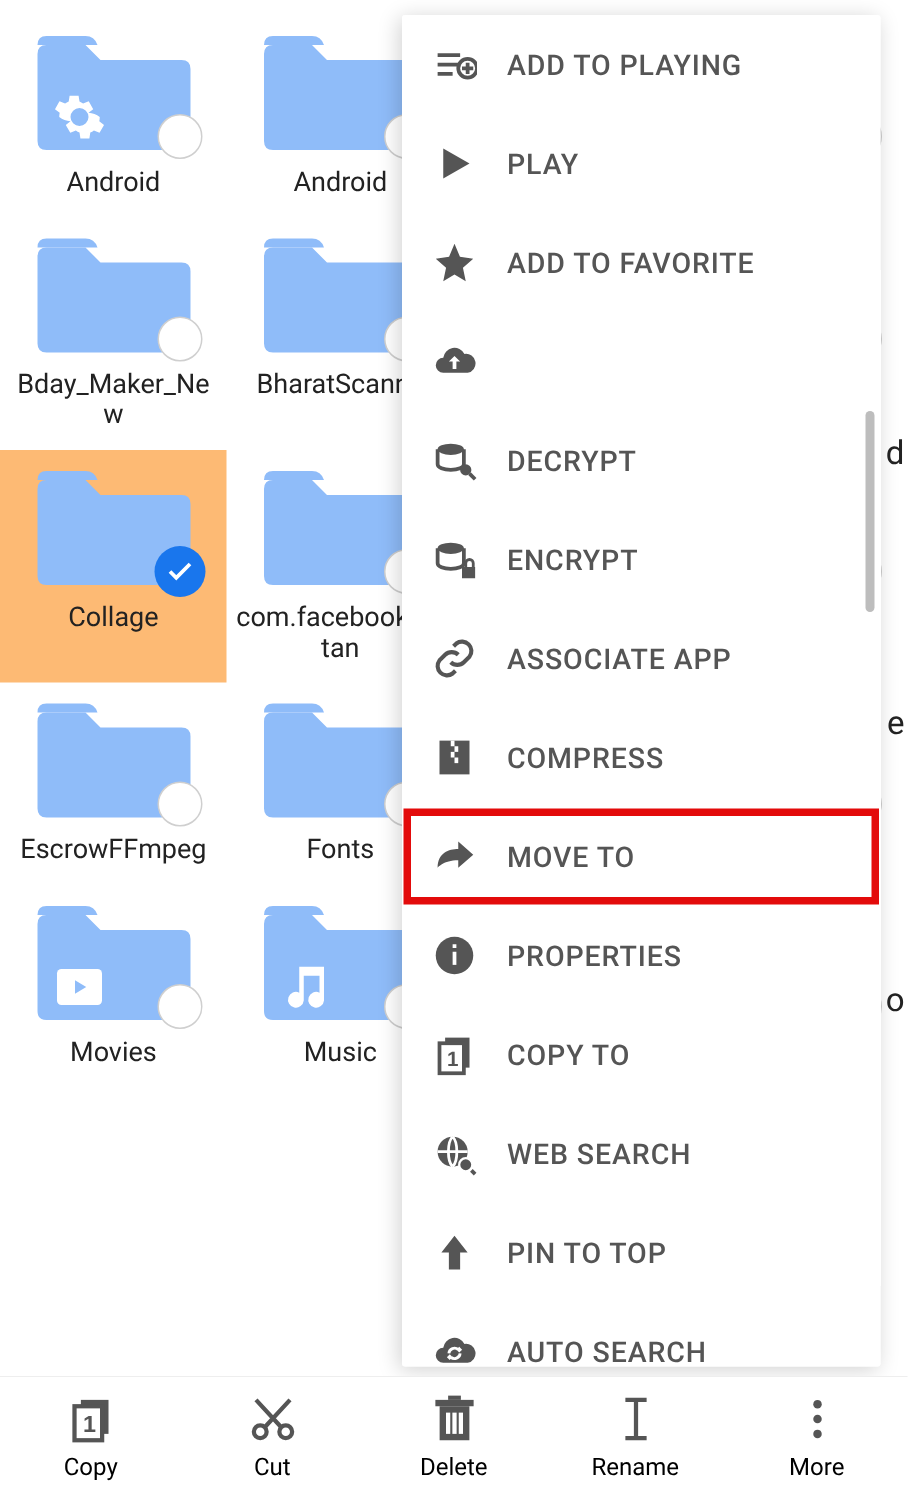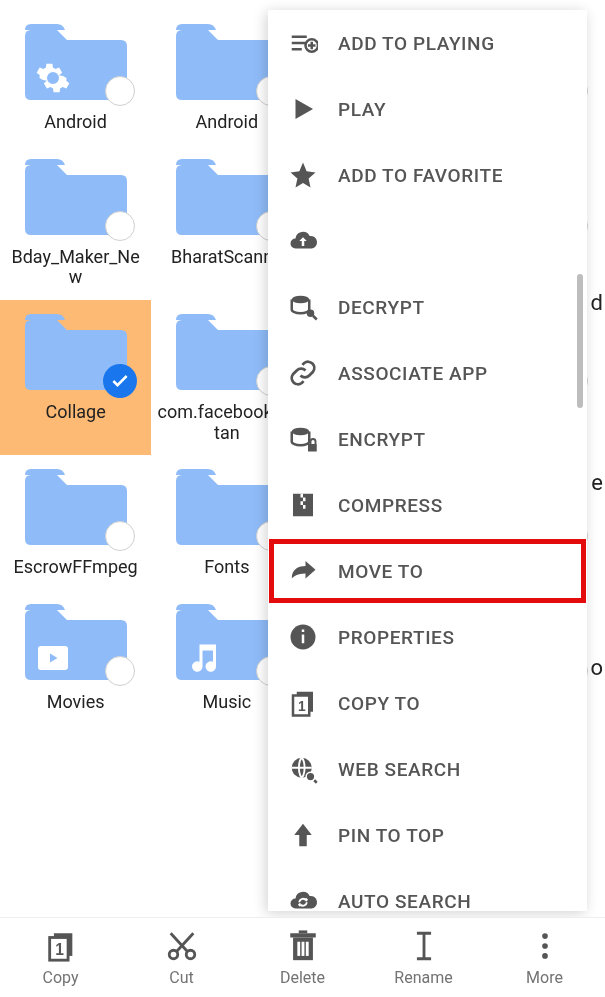--- a/index.html
+++ b/index.html
@@ -91,21 +91,21 @@
     border-top: 1px solid #eee;
   }
   .bb-item {
     display: flex;
     flex-direction: column;
     align-items: center;
     width: 20%;
   }
   .bb-icon { width: 36px; height: 36px; display:flex; align-items:center; justify-content:center;}
   .bb-icon svg { width: 34px; height: 34px; fill:#555; }
-  .bb-label { font-size: 16px; color:#737373; margin-top: 4px;}
+  .bb-label { font-size: 16px; color:#000000; margin-top: 4px;}
 
   
   .context-menu {
     position: absolute;
     top: 10px;
     left: 268px;
     right: 18px;
     bottom: 86px;
     background: #ffffff;
     box-shadow: -2px 2px 14px rgba(0,0,0,0.18);
@@ -370,35 +370,35 @@
           <path d="M3 6v8c0 1.7 3.1 3 7 3s7-1.3 7-3V6" fill="none" stroke="#555" stroke-width="2"></path>
           <circle cx="18" cy="17" r="3" fill="#555"></circle>
           <path d="M20 19l3 3" stroke="#555" stroke-width="2"></path>
         </svg>
       </div>
       <div class="cm-label">DECRYPT</div>
     </div>
     <div class="cm-item">
       <div class="cm-icon">
         <svg viewBox="0 0 24 24">
-          <path d="M10 14a5 5 0 007 0l3-3a5 5 0 00-7-7l-1.5 1.5M14 10a5 5 0 00-7 0l-3 3a5 5 0 007 7l1.5-1.5" fill="none" stroke="#555" stroke-width="2.2"></path>
-        </svg>
-      </div>
-      <div class="cm-label">ASSOCIATE APP</div>
-    </div>
-    <div class="cm-item">
-      <div class="cm-icon">
-        <svg viewBox="0 0 24 24">
           <ellipse cx="10" cy="6" rx="7" ry="3"></ellipse>
           <path d="M3 6v8c0 1.7 3.1 3 7 3s7-1.3 7-3V6" fill="none" stroke="#555" stroke-width="2"></path>
           <rect x="16" y="16" width="7" height="6" fill="#555"></rect>
           <path d="M18 16v-2a2 2 0 014 0v2" fill="none" stroke="#555" stroke-width="1.5"></path>
         </svg>
       </div>
       <div class="cm-label">ENCRYPT</div>
+    </div>
+    <div class="cm-item">
+      <div class="cm-icon">
+        <svg viewBox="0 0 24 24">
+          <path d="M10 14a5 5 0 007 0l3-3a5 5 0 00-7-7l-1.5 1.5M14 10a5 5 0 00-7 0l-3 3a5 5 0 007 7l1.5-1.5" fill="none" stroke="#555" stroke-width="2.2"></path>
+        </svg>
+      </div>
+      <div class="cm-label">ASSOCIATE APP</div>
     </div>
     <div class="cm-item">
       <div class="cm-icon">
         <svg viewBox="0 0 24 24">
           <rect x="4" y="3" width="16" height="18" fill="#555"></rect>
           <rect x="10" y="3" width="2" height="3" fill="#fff"></rect>
           <rect x="12" y="6" width="2" height="3" fill="#fff"></rect>
           <rect x="10" y="9" width="2" height="3" fill="#fff"></rect>
           <rect x="12" y="12" width="2" height="3" fill="#fff"></rect>
         </svg>

